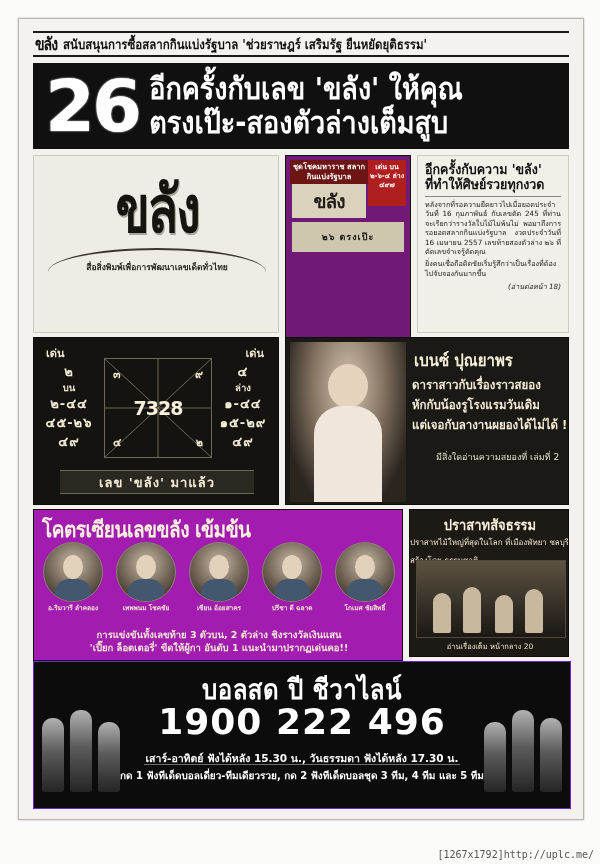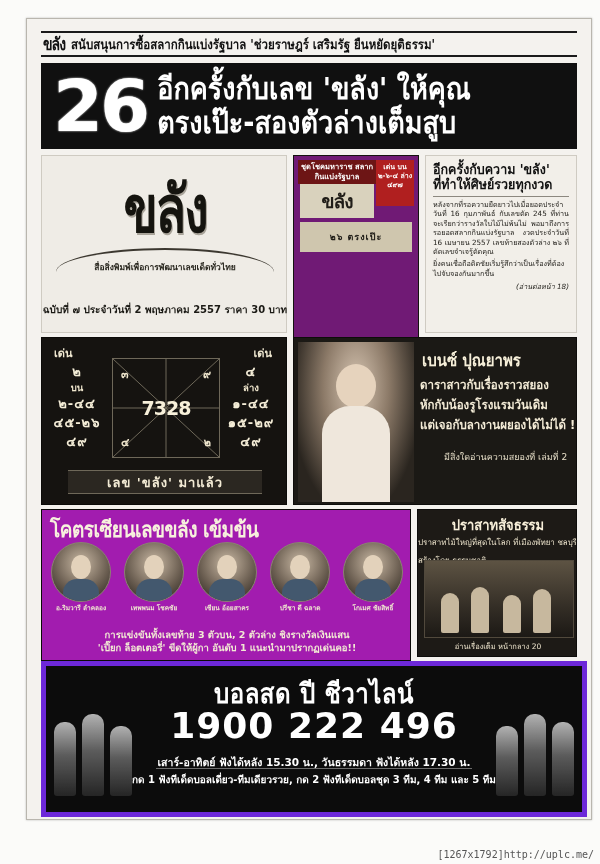--- a/index.html
+++ b/index.html
@@ -26,21 +26,20 @@
   #sheet {
     position: absolute;
     left: 18px;
     top: 18px;
     width: 564px;
     height: 800px;
     background: #f4f2ee;
     border: 1px solid #b9b6ae;
     box-shadow: 0 0 2px rgba(0,0,0,.25);
     overflow: hidden;
-    margin-left: 8px;
   }
 
   
   .topstrip {
     position: absolute;
     left: 14px;
     top: 12px;
     width: 536px;
     height: 26px;
     border-top: 2px solid #1a1a1a;
@@ -548,21 +547,21 @@
   }
 
   
   .adbox {
     position: absolute;
     left: 14px;
     top: 642px;
     width: 536px;
     height: 146px;
     background: #0c0c0c;
-    border: 5px solid #6d28d9;
+    border: 1px solid #6d28d9;
     color: #fff;
     overflow: hidden;
   }
   .adbox .players-l, .adbox .players-r {
     position: absolute;
     top: 8px;
     height: 128px;
     width: 96px;
     opacity: .85;
   }
@@ -648,21 +647,20 @@
     </div>
 
     <div class="row1">
 
       <div class="panel brandbox">
         <div class="ornament">
           <span class="brandword">ขลัง</span>
         </div>
         <div class="swoosh"></div>
         <div class="tagline">สื่อสิ่งพิมพ์เพื่อการพัฒนาเลขเด็ดทั่วไทย</div>
-        <div class="issue">ฉบับที่ ๗ ประจำวันที่ 2 พฤษภาคม 2557 ราคา 30 บาท</div>
       </div>
 
       <div class="panel ticketbox">
         <div class="tk-title">ชุดโชคมหาราช สลากกินแบ่งรัฐบาล</div>
         <div class="tk-badge">เด่น บน ๒-๖-๔ ล่าง ๔๙๗</div>
         <div class="tk-logo">ขลัง</div>
         <div class="tk-strip">๒๖ ตรงเป๊ะ</div>
         <div class="tk-foot">งวดประจำวันที่ 16 เมษายน 2557</div>
       </div>
 

